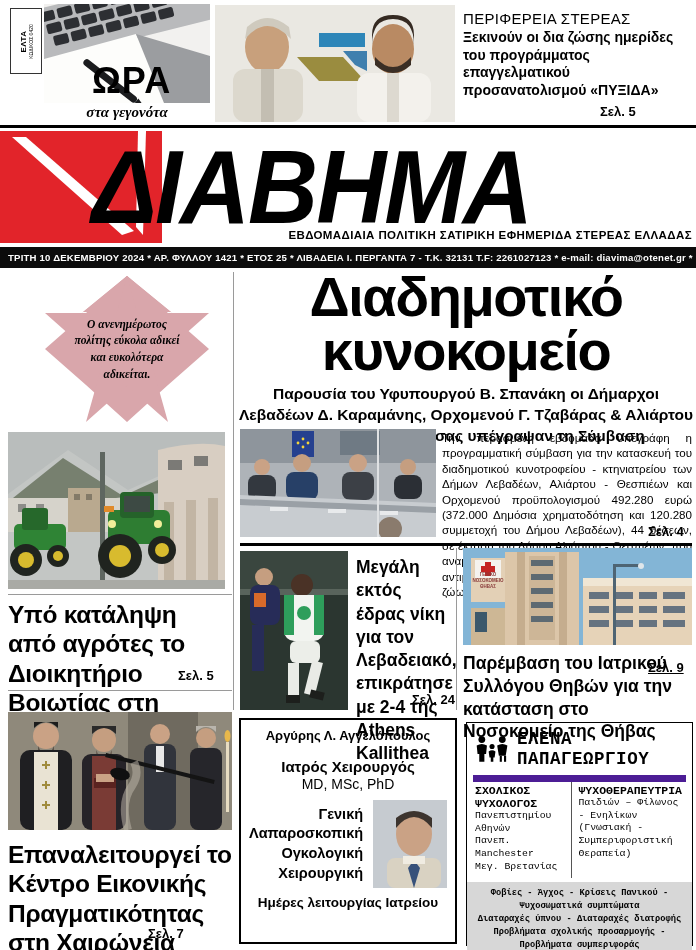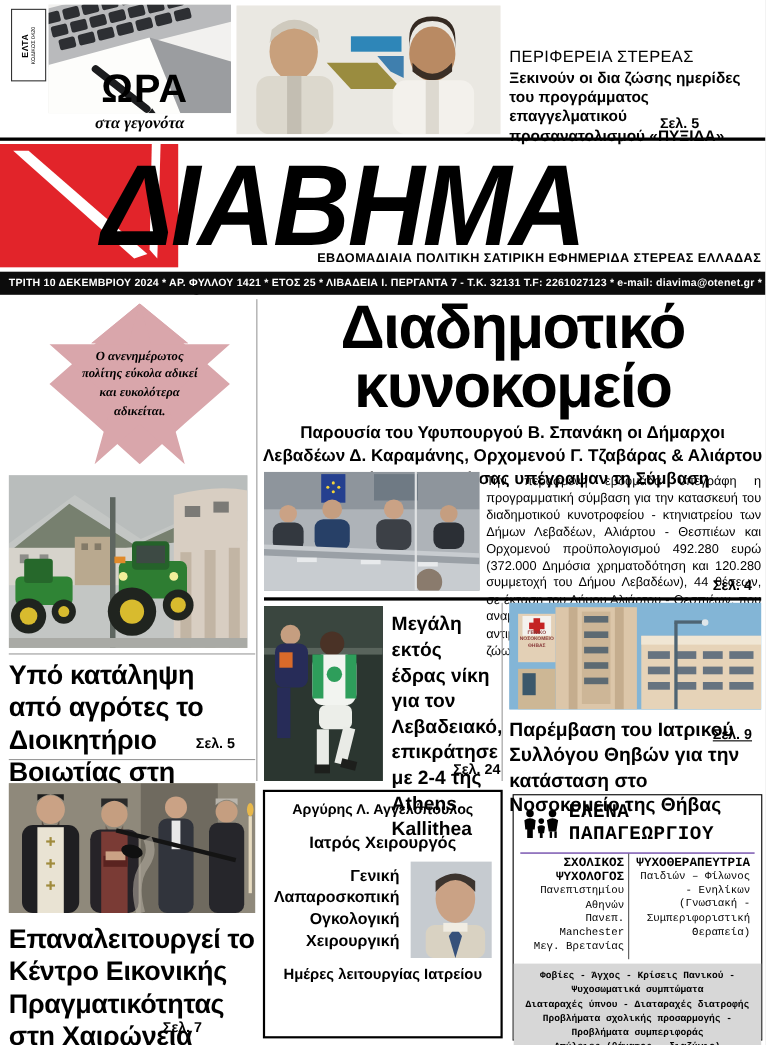--- a/index.html
+++ b/index.html
@@ -17,21 +17,21 @@
 
   
   .stamp {
     border:1px solid #333; display:flex; align-items:center; justify-content:center;
   }
   .stamp-inner { transform:rotate(-90deg); white-space:nowrap; text-align:center;
     font-size:8px; font-weight:bold; letter-spacing:0.5px; }
   .stamp-code { font-size:5px; font-weight:normal; letter-spacing:0; }
   .promo-sub { font-family:"Liberation Serif", serif; font-style:italic; font-weight:bold;
     font-size:15px; text-align:center; }
-  .teaser-kicker { font-size:15px; letter-spacing:0.3px;margin-top:33px; }
+  .teaser-kicker { font-size:15px; letter-spacing:0.3px; }
   .teaser-head { font-size:14px; font-weight:bold; line-height:1.26; margin-top:2px; }
 
   
   .mast-title {
     font-size:97px; font-weight:bold; font-style:italic; letter-spacing:-2px;
     transform:scaleY(1.08); transform-origin:left top; white-space:nowrap; line-height:1;
   }
   .mast-site { font-size:12px; font-weight:bold; }
   .mast-tagline { font-size:11.5px; font-weight:bold; letter-spacing:0.4px; }
 
@@ -61,21 +61,21 @@
   .ad-s-deg { font-size:14px; margin-top:1px; }
   .ad-s-row { display:flex; margin-top:8px; align-items:center; }
   .ad-s-specs { flex:1; text-align:right; padding-right:10px; }
   .ad-s-specs div { font-size:14.5px; font-weight:bold; line-height:1.35; }
   .ad-s-addr { font-size:12.5px; font-weight:bold; margin-top:9px; }
   .ad-s-hours-label { font-size:13.5px; font-weight:bold; margin-top:7px; }
 
   .ad-psy { border:1px solid #000; font-family:Liberation Mono, monospace; }
   .ad-p-header { display:flex; align-items:center; padding:6px 6px 2px 8px; }
   .ad-p-name { font-size:17.5px; font-weight:bold; letter-spacing:0.5px; margin-left:8px; }
-  .ad-p-cols { display:flex; border-top:1px solid #4c1d95; margin:4px 6px 0 6px;text-align:right; }
+  .ad-p-cols { display:flex; border-top:7px solid #4c1d95; margin:4px 6px 0 6px; }
   .ad-p-col { flex:1; padding:2px 4px 4px 2px; }
   .ad-p-col + .ad-p-col { border-left:1px solid #555; padding-left:6px; }
   .ad-p-col-title { font-size:11.5px; font-weight:bold; }
   .ad-p-col div.l { font-size:9.8px; line-height:1.3; }
   .ad-p-services { background:#d7d7d7; margin:4px 0 0 0; padding:5px 4px; text-align:center; }
   .ad-p-services div { font-size:8.7px; font-weight:bold; line-height:1.5; }
 </style>
 </head>
 <body>
 
@@ -387,20 +387,21 @@
 
       <path d="M120 118 Q112 90 124 74 Q132 62 126 50" stroke="#b9b3a6" stroke-width="8" fill="none" opacity="0.55"></path>
     </svg>
   </div>
   <div class="abs h-vr" style="left:8px; top:840px; width:226px;">Επαναλειτουργεί το Κέντρο Εικονικής Πραγματικότητας στη Χαιρώνεια</div>
   <div class="abs pageref" style="left:148px; top:926px;">Σελ. 7</div>
 
   <div class="abs ad-surgeon" style="left:239px; top:718px; width:218px; height:226px;">
     <div class="ad-s-name">Αργύρης Λ. Αγγελόπουλος</div>
     <div class="ad-s-title">Ιατρός Χειρουργός</div>
+    <div class="ad-s-deg">MD, MSc, PhD</div>
     <div class="ad-s-row">
       <div class="ad-s-specs">
         <div>Γενική</div>
         <div>Λαπαροσκοπική</div>
         <div>Ογκολογική</div>
         <div>Χειρουργική</div>
       </div>
       <div style="width:82px; height:88px; overflow:hidden;">
         <svg width="82" height="88" viewBox="0 0 82 88">
           <rect width="82" height="88" fill="#c6cbd0"></rect>

